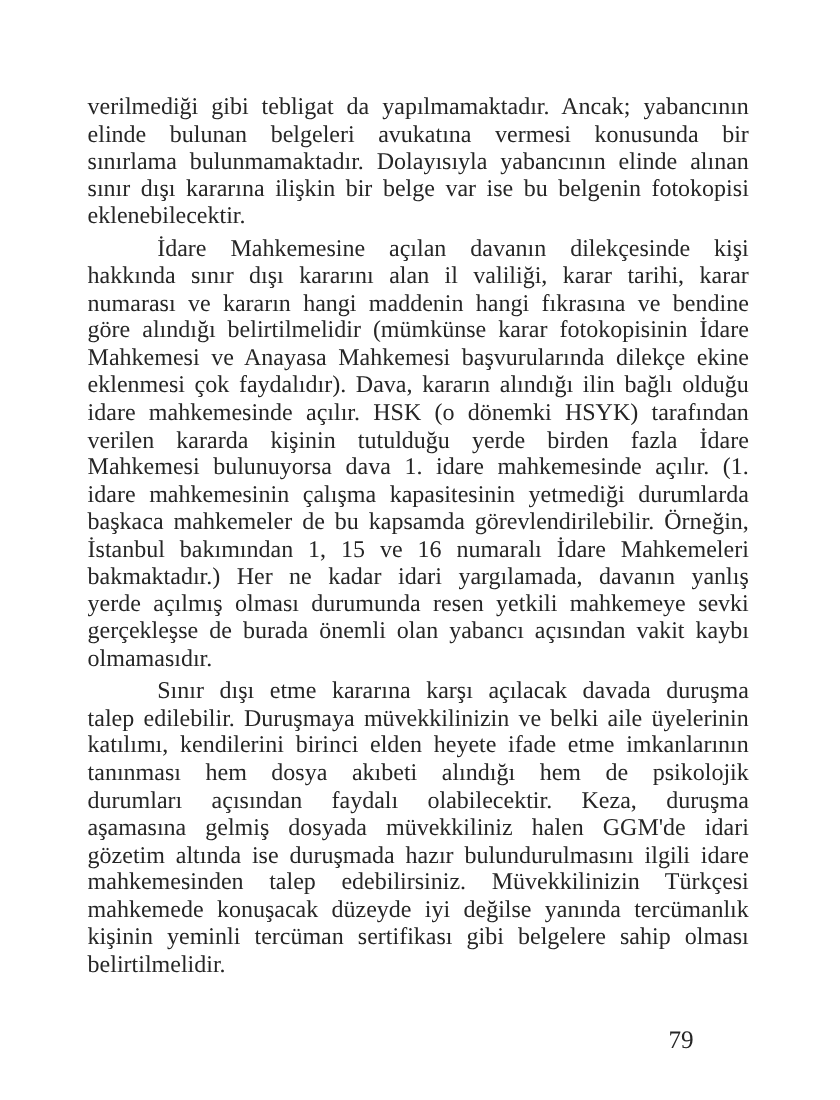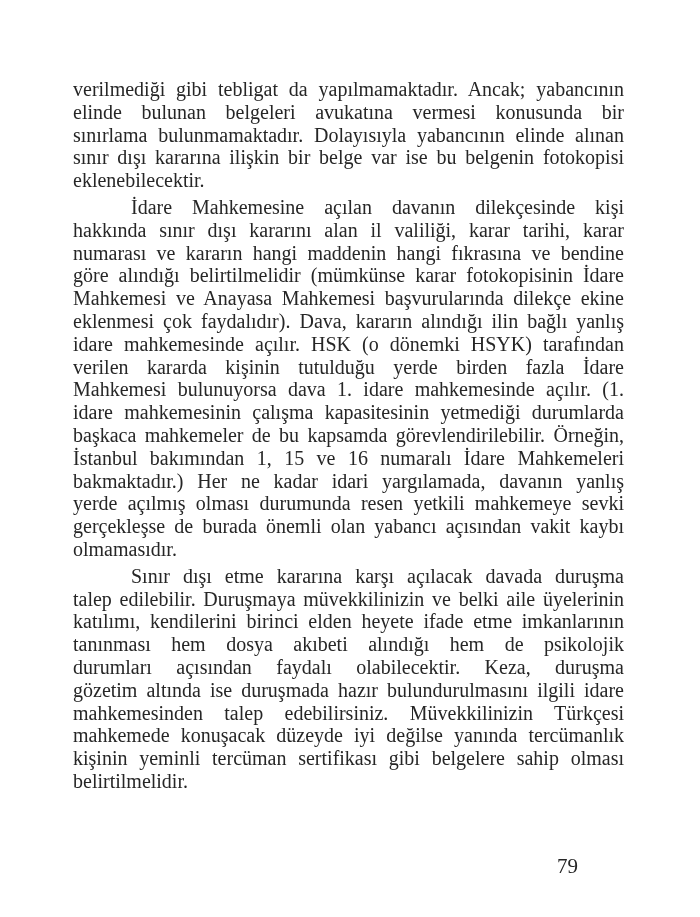--- a/index.html
+++ b/index.html
@@ -49,39 +49,40 @@
     <span class="line">sınır dışı kararına ilişkin bir belge var ise bu belgenin fotokopisi</span>
     <span class="line last">eklenebilecektir.</span>
   </p>
 
   <p class="para indent-block">
     <span class="line first-indent" style="padding-left:58px;box-sizing:border-box;">İdare Mahkemesine açılan davanın dilekçesinde kişi</span>
     <span class="line">hakkında sınır dışı kararını alan il valiliği, karar tarihi, karar</span>
     <span class="line">numarası ve kararın hangi maddenin hangi fıkrasına ve bendine</span>
     <span class="line">göre alındığı belirtilmelidir (mümkünse karar fotokopisinin İdare</span>
     <span class="line">Mahkemesi ve Anayasa Mahkemesi başvurularında dilekçe ekine</span>
-    <span class="line">eklenmesi çok faydalıdır). Dava, kararın alındığı ilin bağlı yanlış</span>
+    <span class="line">eklenmesi çok faydalıdır). Dava, kararın alındığı ilin bağlı olduğu</span>
     <span class="line">idare mahkemesinde açılır. HSK (o dönemki HSYK) tarafından</span>
     <span class="line">verilen kararda kişinin tutulduğu yerde birden fazla İdare</span>
     <span class="line">Mahkemesi bulunuyorsa dava 1. idare mahkemesinde açılır. (1.</span>
     <span class="line">idare mahkemesinin çalışma kapasitesinin yetmediği durumlarda</span>
     <span class="line">başkaca mahkemeler de bu kapsamda görevlendirilebilir. Örneğin,</span>
     <span class="line">İstanbul bakımından 1, 15 ve 16 numaralı İdare Mahkemeleri</span>
     <span class="line">bakmaktadır.) Her ne kadar idari yargılamada, davanın yanlış</span>
     <span class="line">yerde açılmış olması durumunda resen yetkili mahkemeye sevki</span>
     <span class="line">gerçekleşse de burada önemli olan yabancı açısından vakit kaybı</span>
     <span class="line last">olmamasıdır.</span>
   </p>
 
   <p class="para indent-block">
     <span class="line first-indent" style="padding-left:58px;box-sizing:border-box;">Sınır dışı etme kararına karşı açılacak davada duruşma</span>
     <span class="line">talep edilebilir. Duruşmaya müvekkilinizin ve belki aile üyelerinin</span>
     <span class="line">katılımı, kendilerini birinci elden heyete ifade etme imkanlarının</span>
     <span class="line">tanınması hem dosya akıbeti alındığı hem de psikolojik</span>
     <span class="line">durumları açısından faydalı olabilecektir. Keza, duruşma</span>
+    <span class="line">aşamasına gelmiş dosyada müvekkiliniz halen GGM'de idari</span>
     <span class="line">gözetim altında ise duruşmada hazır bulundurulmasını ilgili idare</span>
     <span class="line">mahkemesinden talep edebilirsiniz. Müvekkilinizin Türkçesi</span>
     <span class="line">mahkemede konuşacak düzeyde iyi değilse yanında tercümanlık</span>
     <span class="line">kişinin yeminli tercüman sertifikası gibi belgelere sahip olması</span>
     <span class="line last">belirtilmelidir.</span>
   </p>
 </div>
 
 <div class="page-number">79</div>
 

